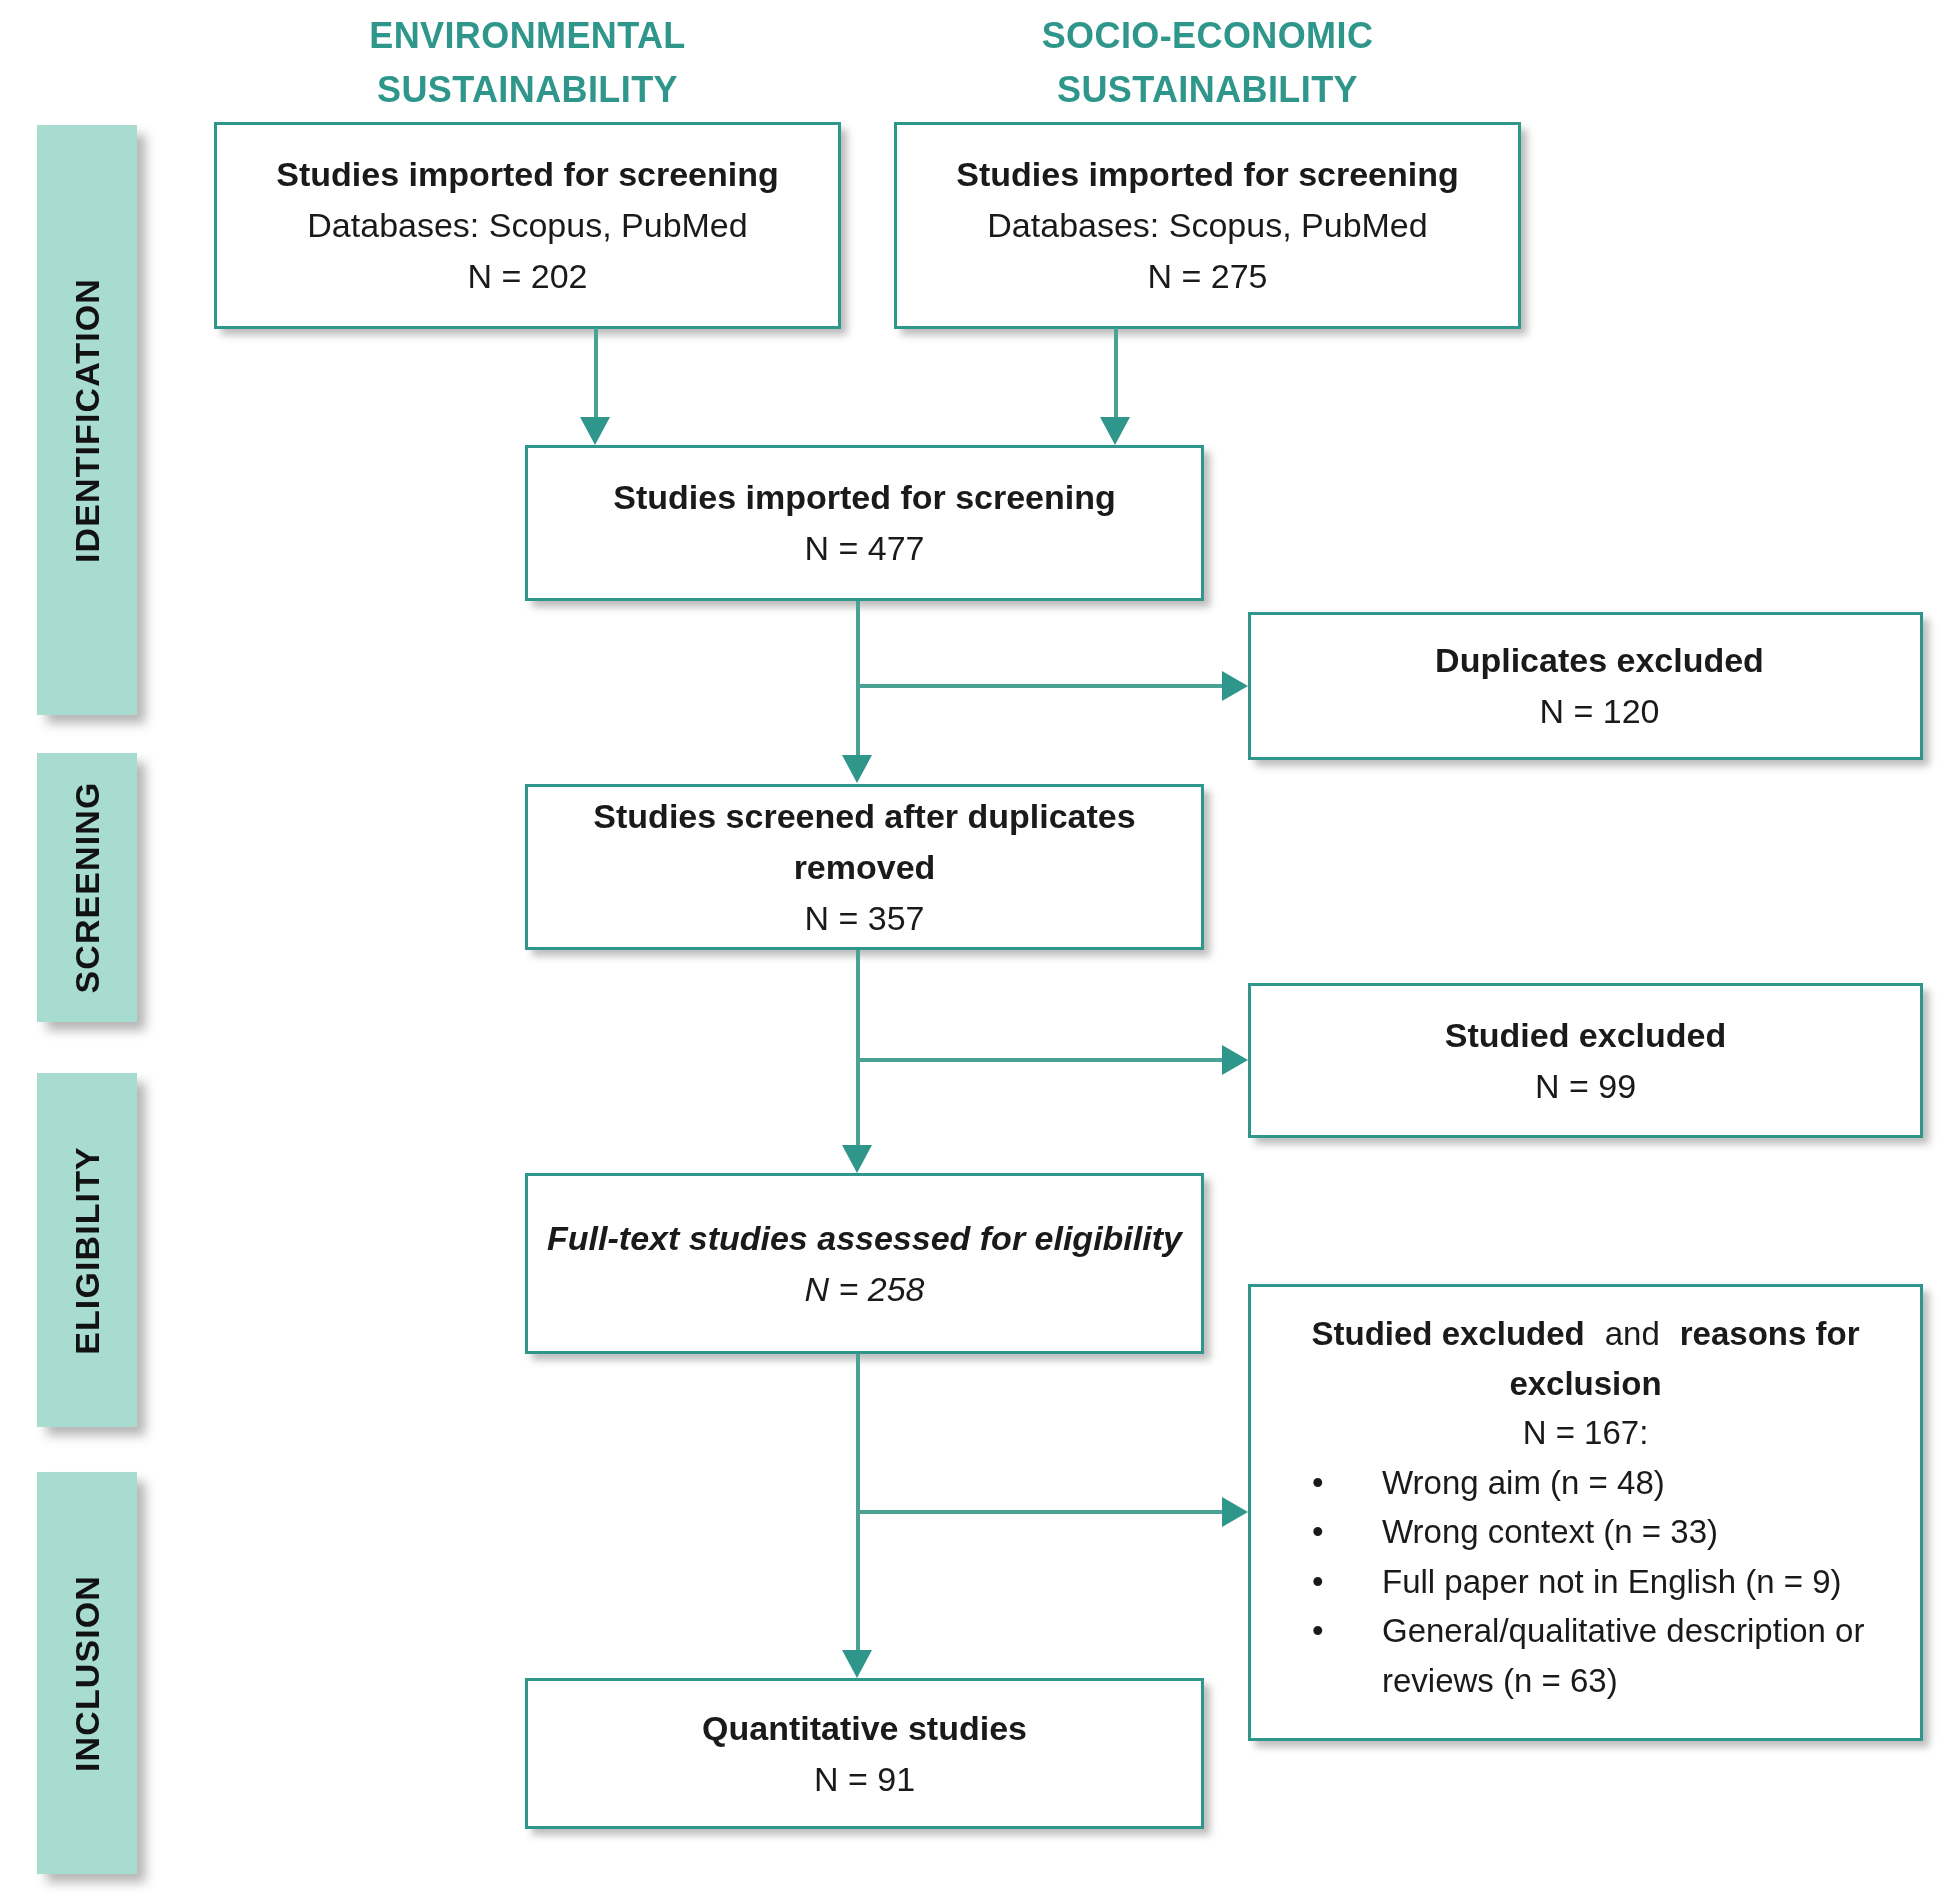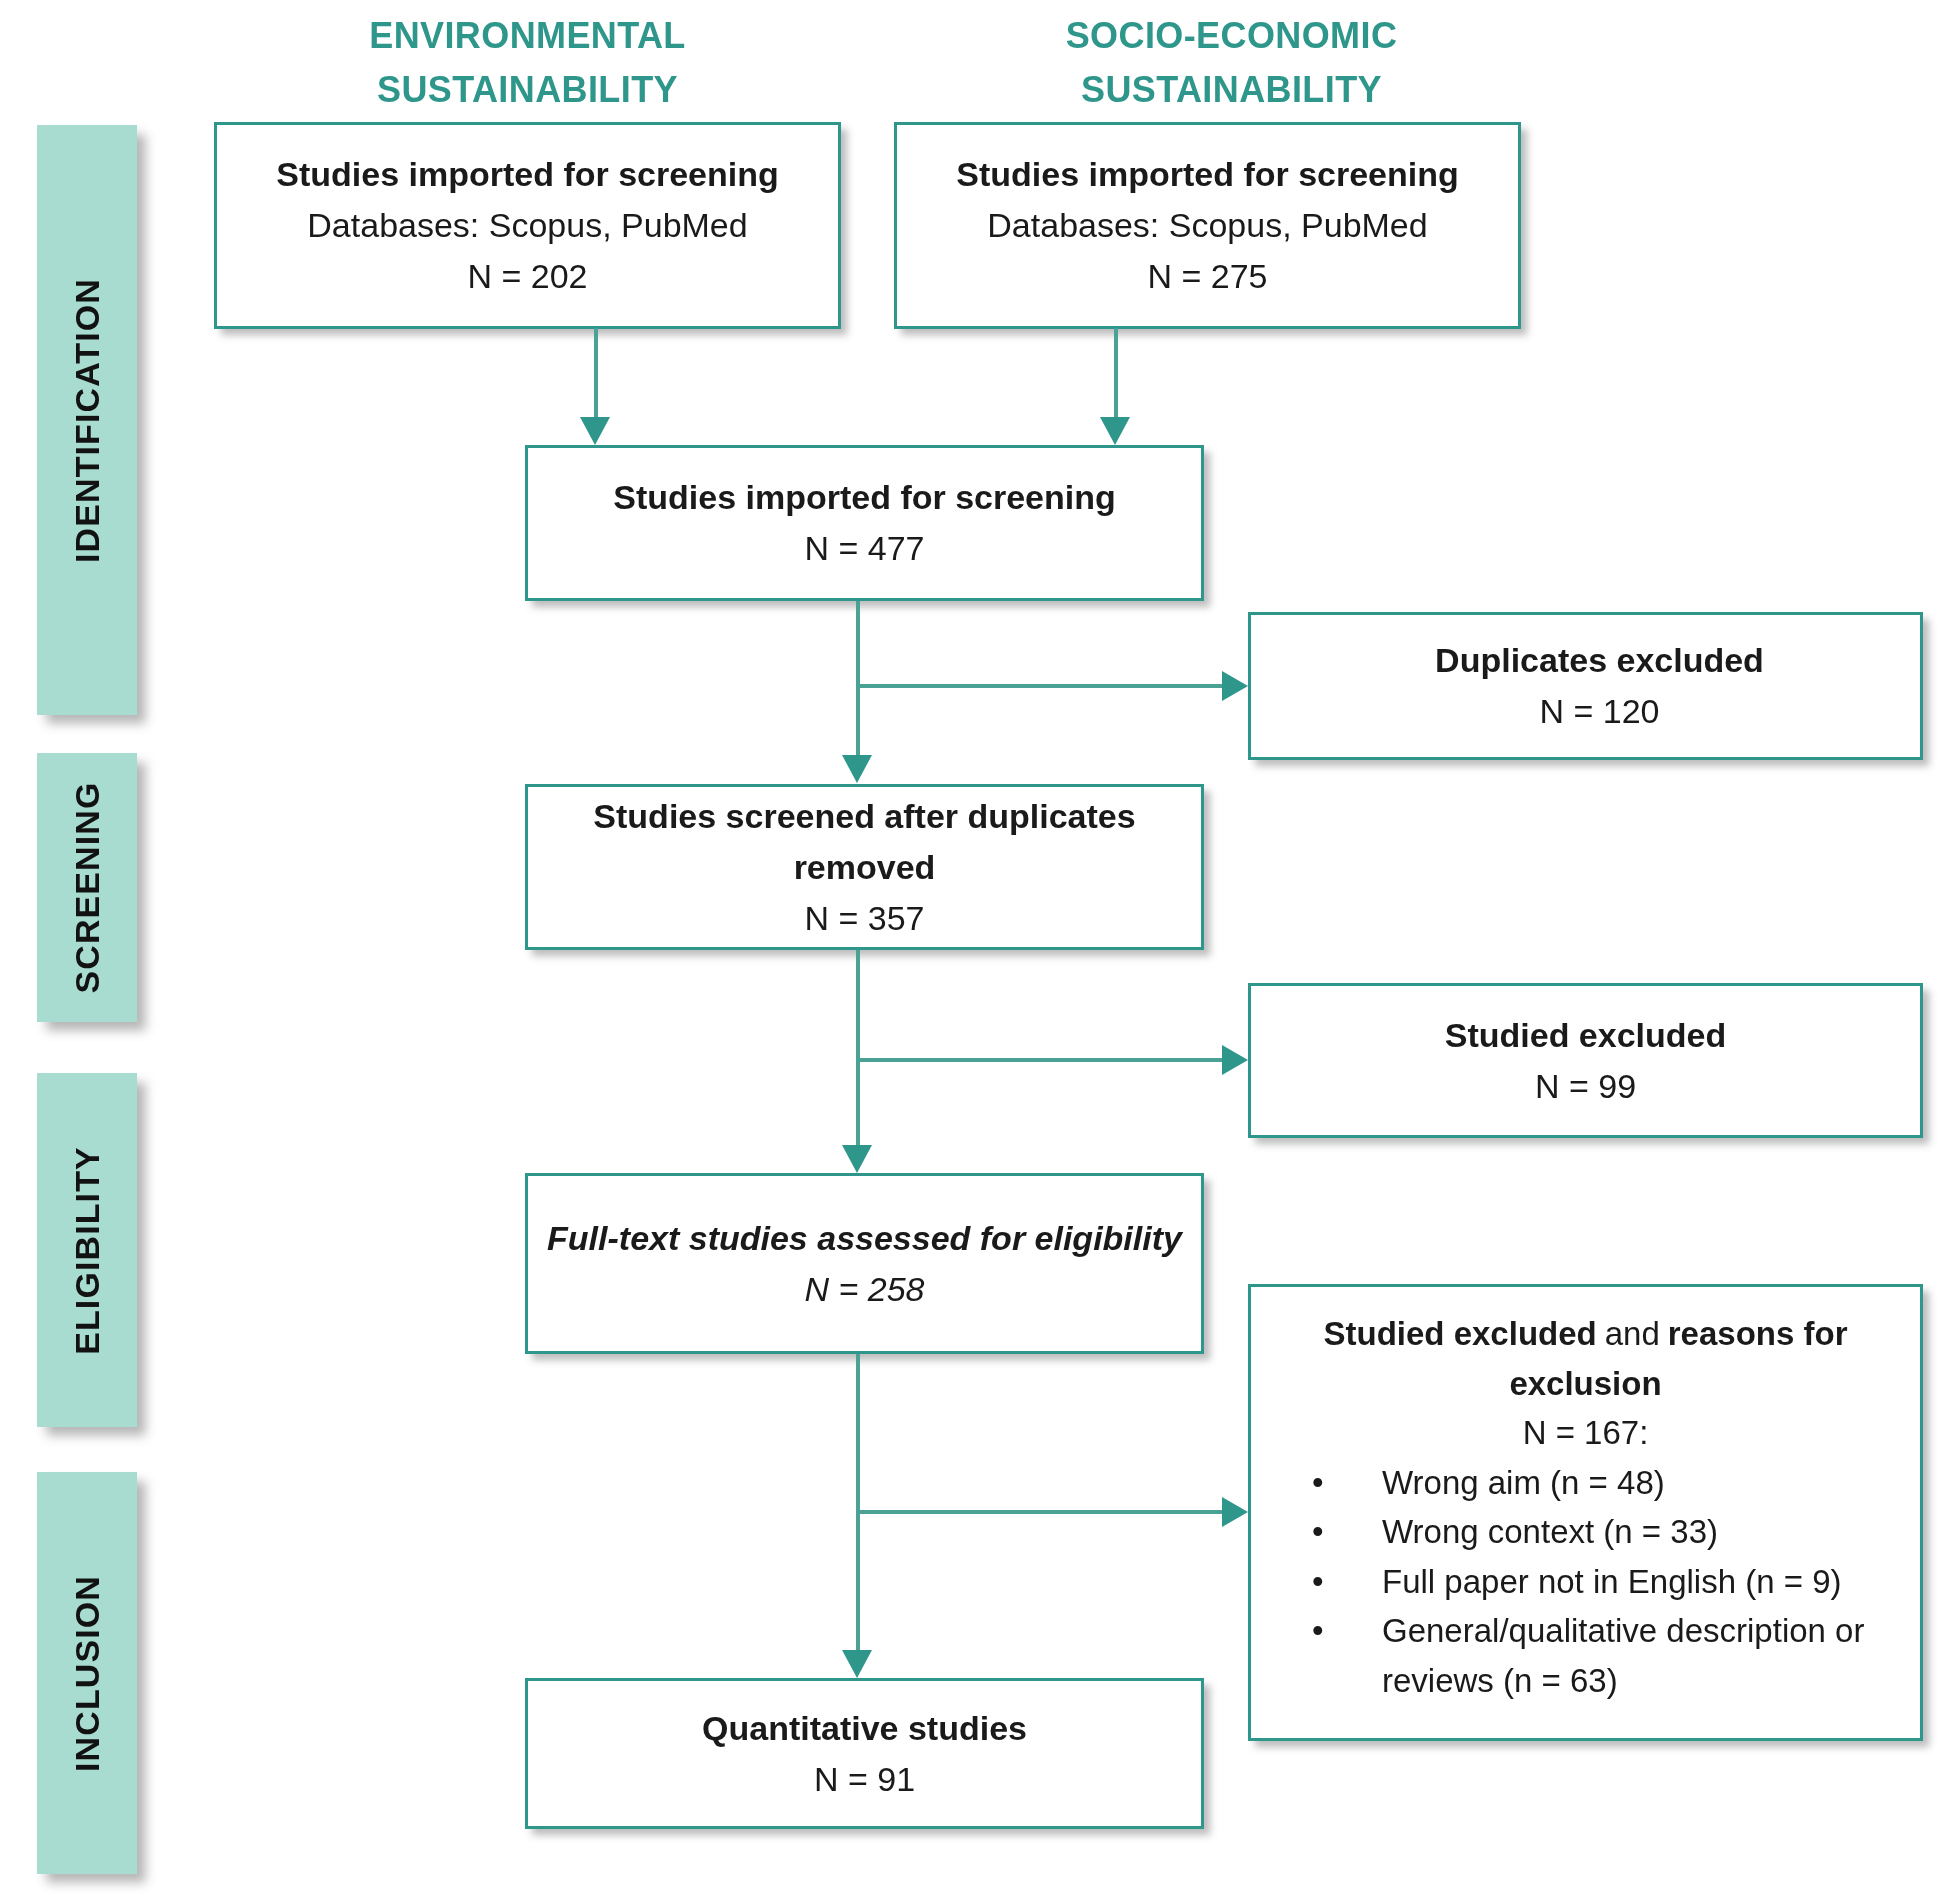--- a/index.html
+++ b/index.html
@@ -25,21 +25,21 @@
   }
   
   .fbox {
     position:absolute; background:#fff; border:3.7px solid var(--accent);
     box-shadow:7.4px 7.4px 7.4px rgba(90,90,90,.4);
     display:flex; flex-direction:column; justify-content:center;
     text-align:center; font-size:34px; line-height:1.5; color:var(--text);
     box-sizing:border-box;
   }
   .b { font-weight:bold; }
-  .mid { font-weight:normal; margin:0 8px; }
+  .mid { font-weight:normal; margin:0 20px; }
   .reasons { justify-content:flex-start; padding:22px 28px; font-size:33px; }
   .rtitle { text-align:center; }
   .rcount { text-align:center; }
   .rlist { list-style:none; margin:0; padding:0; text-align:left; width:100%; }
   .rlist li { position:relative; padding-left:103px; }
   .rlist li::before { content:"\2022"; position:absolute; left:33px; }
   
   .vline { position:absolute; width:3.7px; background:var(--line); }
   .hline { position:absolute; height:3.7px; background:var(--line); }
   .head-down {
@@ -55,21 +55,21 @@
 </style>
 </head>
 <body>
 
 <div class="canvas">
 
   <div class="col-header" style="left:214px; top:8.9px; width:627px;">
     <div>ENVIRONMENTAL</div>
     <div>SUSTAINABILITY</div>
   </div>
-  <div class="col-header" style="left:918px; top:8.9px; width:627px;">
+  <div class="col-header" style="left:894px; top:8.9px; width:627px;">
     <div>SOCIO-ECONOMIC</div>
     <div>SUSTAINABILITY</div>
   </div>
 
   <div class="stage" style="top:125px; height:590px;">
     <span class="stage-label">IDENTIFICATION</span>
   </div>
   <div class="stage" style="top:753px; height:269px;">
     <span class="stage-label">SCREENING</span>
   </div>

